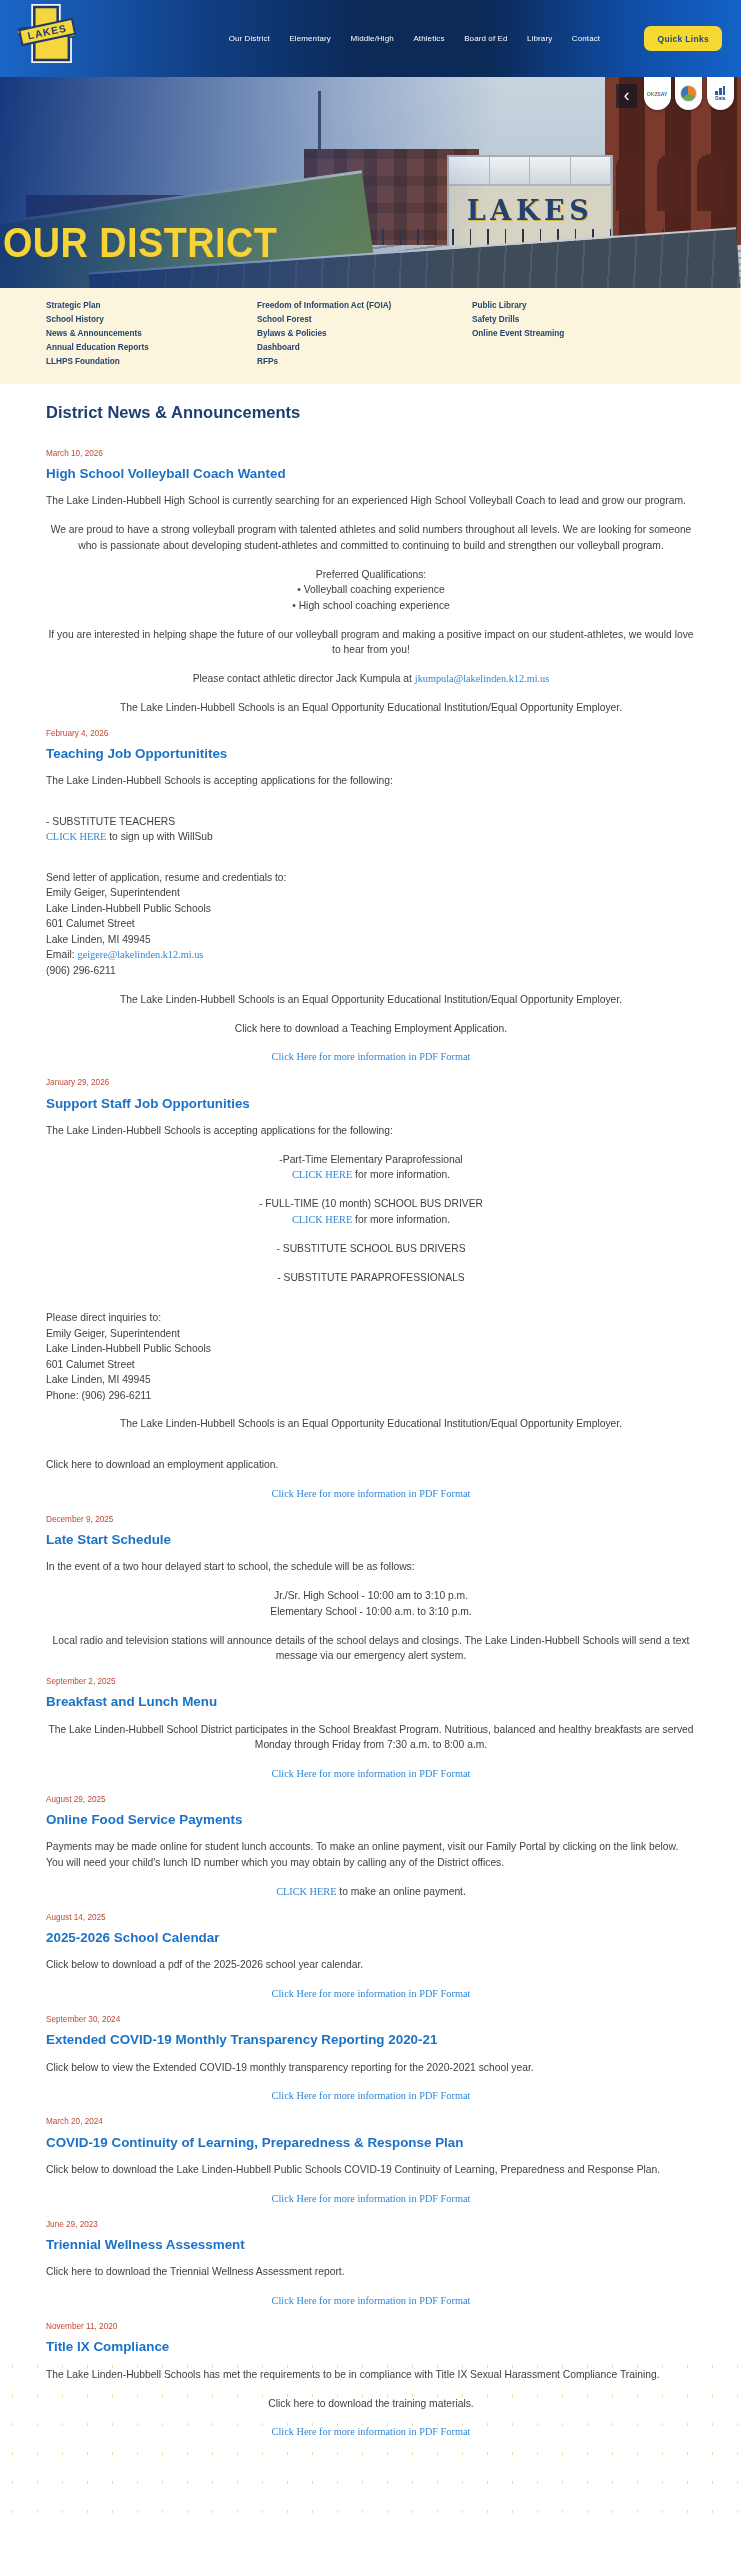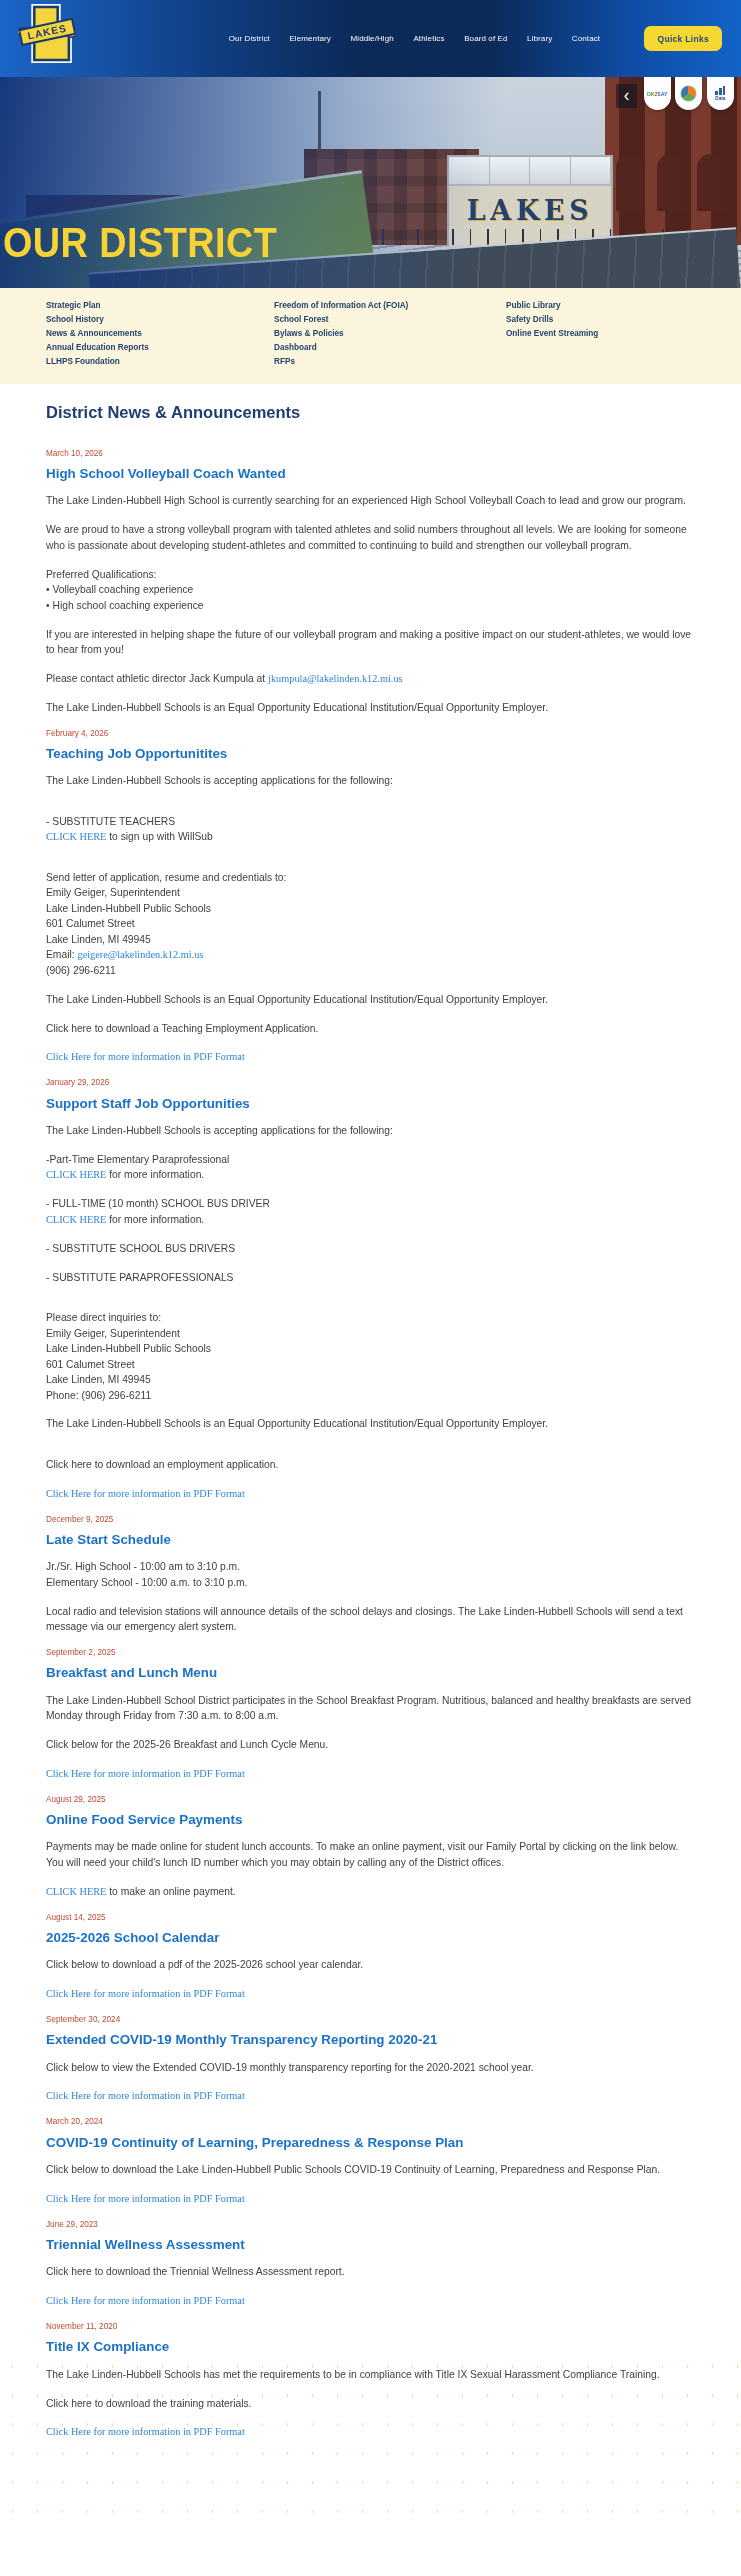--- a/index.html
+++ b/index.html
@@ -68,33 +68,33 @@
     box-shadow:0 1px 3.1px rgba(0,0,0,.35); display:flex; flex-direction:column; align-items:center; justify-content:center; gap:1.5px; }
   .ok2say-txt { font-size:5.2px; font-weight:bold; letter-spacing:0; }
   .ok2say-txt .ok { color:#45a23c; } .ok2say-txt .two { color:#e0452f; } .ok2say-txt .say { color:#2d6cb2; }
   .mich-circle { width:17.5px; height:17.5px; border-radius:50%; border:1px solid #d8dde2;
     background:conic-gradient(#e8812c 0 33%, #69a84e 33% 66%, #3a77b4 66% 100%); }
   .data-bars { display:flex; align-items:flex-end; gap:1px; height:9.3px; }
   .data-bars i { display:block; width:2.6px; background:#2a5f9e; }
   .data-label { font-size:4.6px; color:#234a7c; font-weight:bold; }
 
   
-  .ql-section { background:#faf5dc; padding:10.8px 0 15.5px 46px; display:flex;gap:17px; }
+  .ql-section { background:#faf5dc; padding:10.8px 0 15.5px 46px; display:flex; }
   .ql-col { display:flex; flex-direction:column; }
   .ql-col:nth-child(1){ width:211px; } .ql-col:nth-child(2){ width:215px; }
   .ql-link { color:#24436e; font-size:8.2px; font-weight:600; line-height:14px; }
 
   
   .content { padding:18.5px 46px 61px; position:relative; }
   .news-heading { font-size:16.5px; color:#1e3e72; margin:0 0 27px; position:relative; z-index:1; }
   #article-list { position:relative; z-index:1; }
   .a-date { color:#c14a33; font-size:8.2px; margin-bottom:8.2px; }
   .a-title { color:#1b72c7; font-size:13.4px; font-weight:600; margin:0 0 12.4px; }
   .a-block { font-size:10.3px; color:#3f4040; line-height:15.5px; margin:0 0 13.4px; max-width:657px; }
-  .sp1 { margin-top:0; } .sp2 { margin-top:25px; }
+  .sp1 { margin-top:0;text-align:center; } .sp2 { margin-top:25px; }
   .article { margin-bottom:12.4px; }
   .inline-link { color:#2f86d4;font-family:Liberation Serif, serif; }
   .dots-overlay { position:absolute; left:0; right:0; bottom:0; height:162px; z-index:0;
     background-image:radial-gradient(ellipse 1.3px 2.3px at 12.4px 14.4px, #efdf9d 58%, rgba(0,0,0,0) 62%);
     background-size:25px 29px; pointer-events:none; }
 </style>
 </head>
 <body>
 
 <header class="site-header">
@@ -221,28 +221,28 @@
         <p class="a-block sp1">- SUBSTITUTE SCHOOL BUS DRIVERS</p>
         <p class="a-block sp1">- SUBSTITUTE PARAPROFESSIONALS</p>
         <p class="a-block sp2">Please direct inquiries to:<br>Emily Geiger, Superintendent<br>Lake Linden-Hubbell Public Schools<br>601 Calumet Street<br>Lake Linden, MI 49945<br>Phone: (906) 296-6211</p>
         <p class="a-block sp1">The Lake Linden-Hubbell Schools is an Equal Opportunity Educational Institution/Equal Opportunity Employer.</p>
         <p class="a-block sp2">Click here to download an employment application.</p>
         <p class="a-block sp1"><a class="inline-link">Click Here for more information in PDF Format</a></p>
       </article>
       <article class="article">
         <div class="a-date">December 9, 2025</div>
         <h3 class="a-title">Late Start Schedule</h3>
+        <p class="a-block">In the event of a two hour delayed start to school, the schedule will be as follows:</p>
         <p class="a-block sp1">Jr./Sr. High School - 10:00 am to 3:10 p.m.<br>Elementary School - 10:00 a.m. to 3:10 p.m.</p>
         <p class="a-block sp1">Local radio and television stations will announce details of the school delays and closings. The Lake Linden-Hubbell Schools will send a text message via our emergency alert system.</p>
       </article>
       <article class="article">
         <div class="a-date">September 2, 2025</div>
         <h3 class="a-title">Breakfast and Lunch Menu</h3>
         <p class="a-block sp1">The Lake Linden-Hubbell School District participates in the School Breakfast Program. Nutritious, balanced and healthy breakfasts are served Monday through Friday from 7:30 a.m. to 8:00 a.m.</p>
-        <p class="a-block sp1">Click below for the 2025-26 Breakfast and Lunch Cycle Menu.</p>
         <p class="a-block sp1"><a class="inline-link">Click Here for more information in PDF Format</a></p>
       </article>
       <article class="article">
         <div class="a-date">August 29, 2025</div>
         <h3 class="a-title">Online Food Service Payments</h3>
         <p class="a-block">Payments may be made online for student lunch accounts. To make an online payment, visit our Family Portal by clicking on the link below. You will need your child's lunch ID number which you may obtain by calling any of the District offices.</p>
         <p class="a-block sp1"><a class="inline-link">CLICK HERE</a> to make an online payment.</p>
       </article>
       <article class="article">
         <div class="a-date">August 14, 2025</div>

